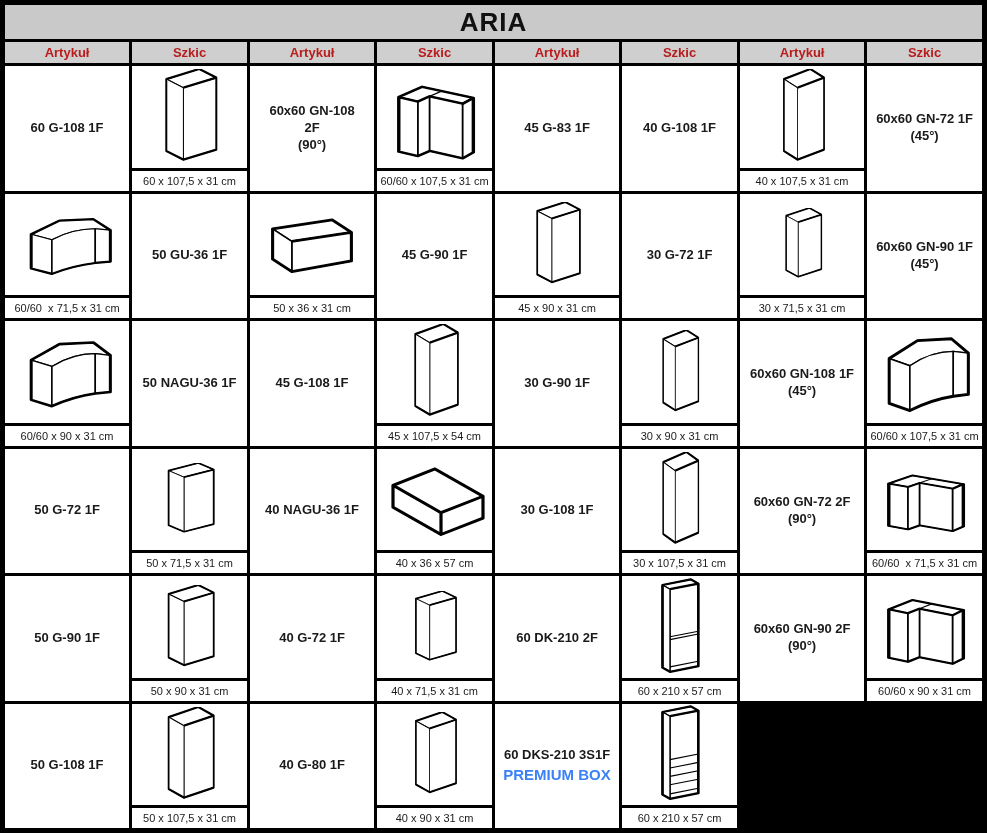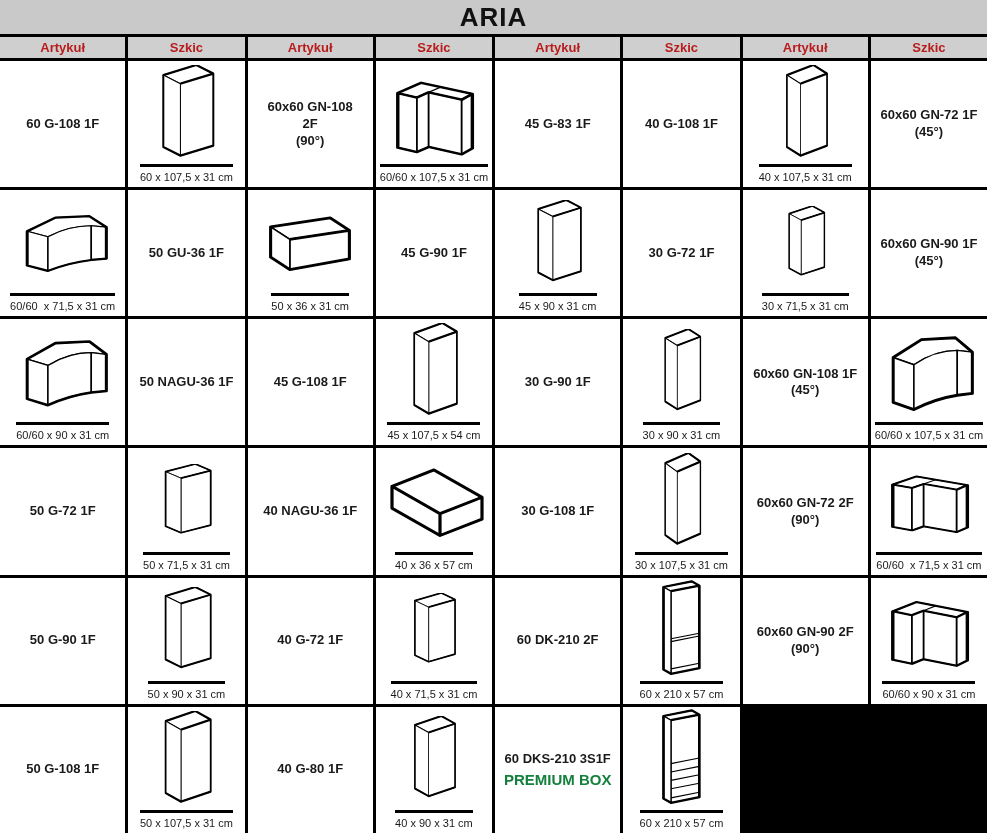--- a/index.html
+++ b/index.html
@@ -6,50 +6,51 @@
   html, body { width: 987px; height: 833px; background: #fff; }
   body { font-family: "Liberation Sans", sans-serif; }
 
   .sheet {
     width: 987px; height: 833px;
     background: #000;
     display: grid;
     grid-template-columns: 1.08fr 1fr 1.08fr 1fr 1.08fr 1fr 1.08fr 1fr;
     grid-template-rows: 34px 21px repeat(6, 1fr);
     gap: 3px;
+    padding: 5px;
   }
 
   .title {
     grid-column: 1 / -1;
     background: #c9c9c9;
     display: flex; align-items: center; justify-content: center;
     font-size: 26px; font-weight: 700; color: #111;
     letter-spacing: 1px;
   }
 
   .hcell {
     background: #cfcfcf;
     display: flex; align-items: center; justify-content: center;
     font-size: 13px; font-weight: 600; color: #b91c1c;
   }
 
-  .cell { background: #fff; align-items: center; }
+  .cell { background: #fff; }
 
   .cell.art {
     display: flex; flex-direction: column;
     align-items: center; justify-content: center;
     text-align: center;
     padding: 2px 1px;
   }
   .code {
     font-size: 13px; font-weight: 700; color: #1a1a1a;
     line-height: 1.3; white-space: pre-line;
   }
   .code-sub {
-    font-size: 15px; font-weight: 700; color: #15803d;
+    font-size: 15px; font-weight: 700; color: #3b82f6;
     line-height: 1.3; margin-top: 2px;
   }
 
   .cell.skc { display: flex; flex-direction: column; }
   .draw {
     flex: 1 1 auto;
     display: flex; align-items: center; justify-content: center;
     overflow: hidden;
     background: #fff;
   }

